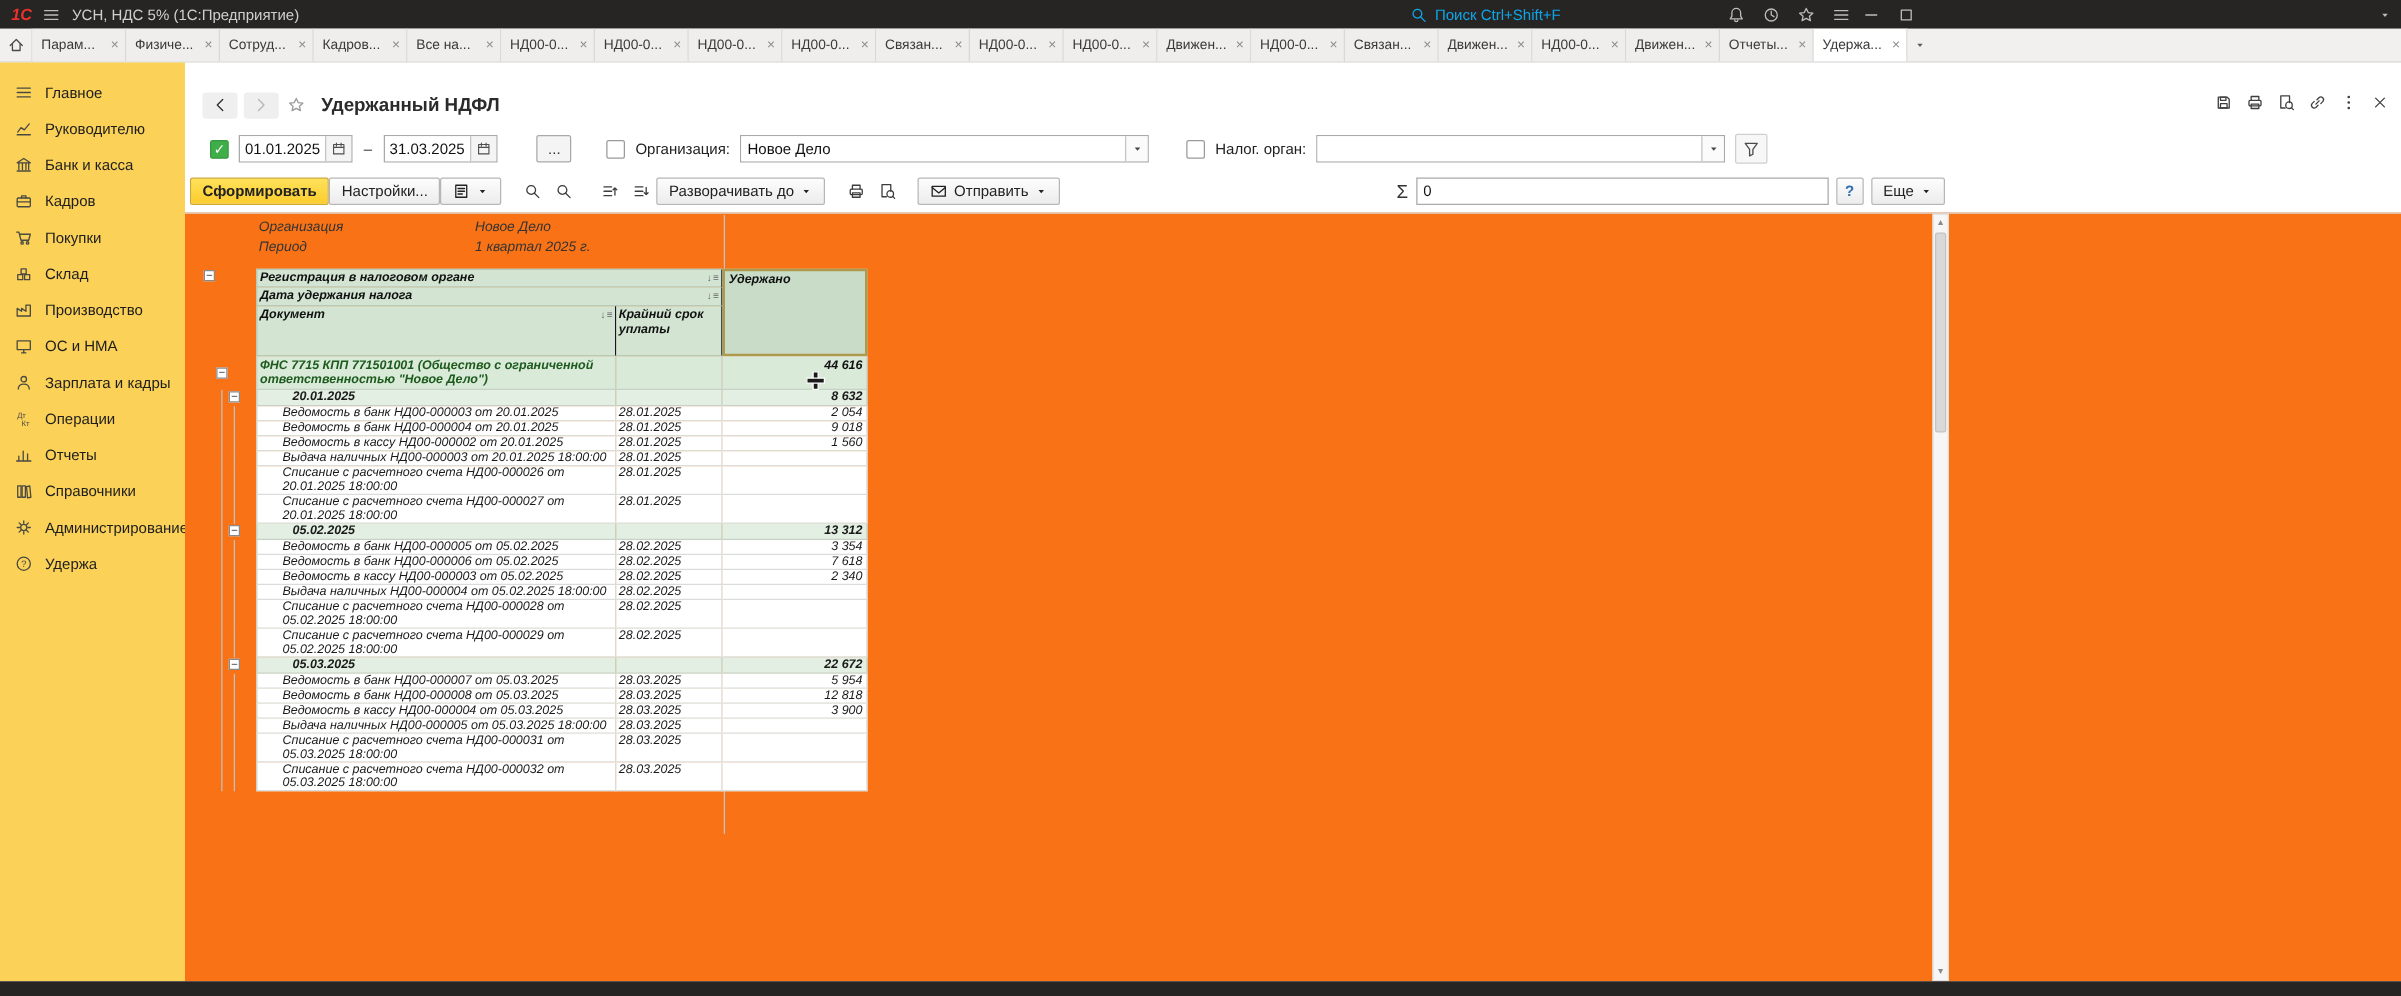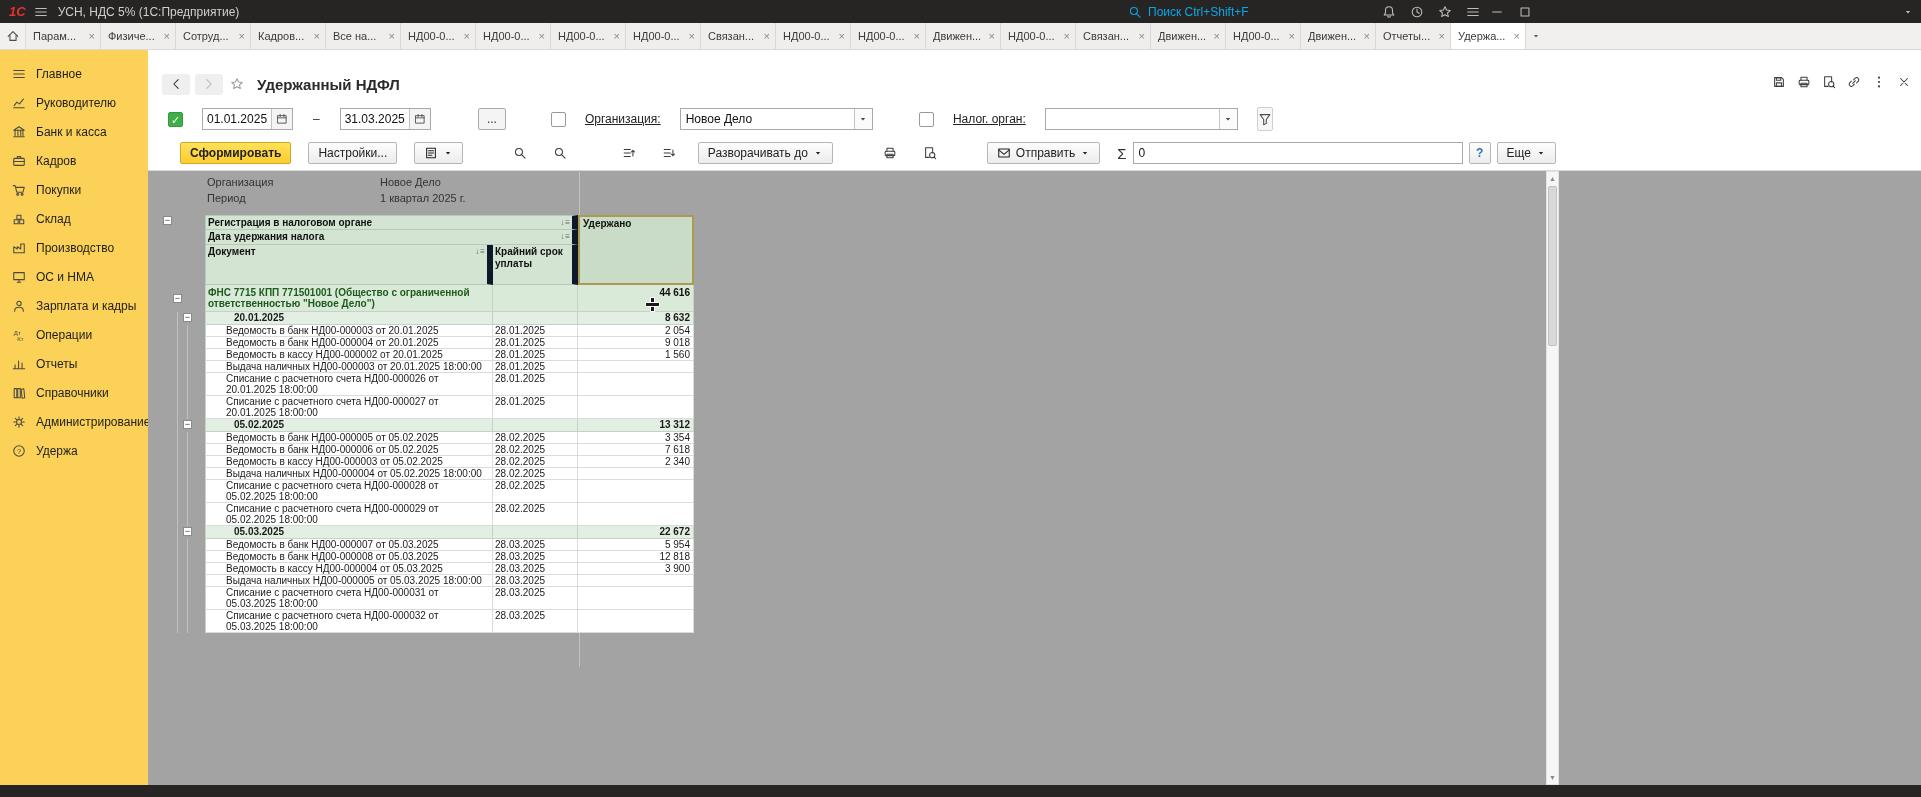--- a/index.html
+++ b/index.html
@@ -37,64 +37,64 @@
 
   
   .form-header{position:absolute;top:0;left:0;right:0;height:36px;display:flex;align-items:center;padding-left:14px;gap:5px;}
   .nav-btn{width:28px;height:21px;border-radius:3px;background:#efefef;display:flex;align-items:center;justify-content:center;color:#2e2e2e;}
   .nav-btn.disabled{color:#b5b5b5;}
   .fav-star{color:#9a9a9a;display:flex;align-items:center;margin:0 2px;}
   .form-title{font-size:15px;font-weight:600;color:#2b2b2b;margin-left:6px;}
   .fh-icons{position:absolute;right:10px;top:9px;display:flex;gap:11px;color:#3f3f3f;align-items:center;}
 
   
-  .filter-row{position:absolute;top:36px;left:0;width:1125px;height:34px;display:flex;align-items:center;padding-left:20px;gap:19px;font-size:12px;color:#222;}
+  .filter-row{position:absolute;top:36px;left:0;width:1266px;height:34px;display:flex;align-items:center;padding-left:20px;gap:8px;font-size:12px;color:#222;}
   .cb{width:15px;height:15px;border:1px solid #9a9a9a;background:#fff;flex:none;position:relative;border-radius:2px;}
   .cb.checked{background:#3fae49;border-color:#37993f;}
   .cb.checked::after{content:"✓";position:absolute;left:2px;top:0px;color:#fff;font-size:11px;line-height:14px;}
   .datebox{display:flex;height:22px;border:1px solid #a9a9a9;background:#fff;align-items:stretch;width:92px;}
   .datebox input{border:0;outline:0;width:68px;font-size:12px;padding:0 4px;font-family:inherit;color:#111;}
   .mini-btn{width:21px;display:flex;align-items:center;justify-content:center;color:#4e4e4e;border-left:1px solid #c4c4c4;background:#f4f4f4;}
   .dash{color:#333;margin:0 1px;}
   .ellipsis-btn{height:22px;border:1px solid #a9a9a9;background:#f4f4f4;padding:0 8px;font-size:12px;color:#333;display:flex;align-items:center;border-radius:2px;}
   .combo{display:flex;height:22px;border:1px solid #a9a9a9;background:#fff;align-items:stretch;width:332px;}
   .combo input{border:0;outline:0;flex:1;font-size:12px;padding:0 5px;font-family:inherit;color:#111;}
   .combo .caret-seg{width:18px;display:flex;align-items:center;justify-content:center;color:#444;border-left:1px solid #c4c4c4;background:#fbfbfb;}
-  .flt-label{white-space:nowrap;text-decoration:underline;}
+  .flt-label{white-space:nowrap;}
   .funnel-right{margin-left:auto;width:26px;height:24px;display:flex;align-items:center;justify-content:center;color:#4c4c4c;border:1px solid #cfcfcf;border-radius:2px;background:#f7f7f7;}
 
   
-  .toolbar{position:absolute;top:70px;left:0;width:1412px;height:34px;display:flex;align-items:center;padding-left:32px;gap:17px;font-size:12px;justify-content:center;}
+  .toolbar{position:absolute;top:70px;left:0;width:1412px;height:34px;display:flex;align-items:center;padding-left:4px;gap:0;font-size:12px;justify-content:center;}
   .btn{height:22px;background:linear-gradient(#fdfdfd,#ececec);border:1px solid #b6b6b6;border-radius:2px;font-size:12px;color:#222;display:inline-flex;align-items:center;padding:0 9px;gap:5px;white-space:nowrap;}
   .btn.primary{background:linear-gradient(#ffe159,#fccd2e);border-color:#cfa72b;font-weight:bold;}
   .icon-btn{width:25px;height:22px;display:flex;align-items:center;justify-content:center;color:#3d3d3d;}
   .tsep{width:12px;}
   .tb-right-cluster{margin-left:auto;display:flex;align-items:center;gap:6px;margin-right:4px;}
   .sigma{font-size:15px;color:#333;}
   .sum-input{width:330px;height:22px;border:1px solid #a9a9a9;font-size:12px;padding:0 5px;font-family:inherit;color:#111;}
   .help-btn{width:22px;height:22px;border:1px solid #b6b6b6;background:linear-gradient(#fdfdfd,#ececec);border-radius:2px;display:flex;align-items:center;justify-content:center;color:#2f6fb5;font-weight:bold;}
 
   
-  .report{position:absolute;top:104px;left:0;right:0;bottom:0;border-top:1px solid #d8d8d8;background:#a3a3a3;}
+  .report{position:absolute;top:104px;left:0;right:0;bottom:0;border-top:1px solid #d8d8d8;background:#f97316;font-style:italic;}
   .guide-line{position:absolute;left:431px;top:1px;width:1px;height:495px;background:#c2c2c2;}
   .rtable{position:absolute;left:14px;top:4px;width:532px;font-size:10px;color:#1a1a1a;}
   .inforow{display:flex;height:16px;align-items:center;font-size:11px;color:#333;}
   .inforow .ilabel{width:43px;flex:none;}
   .inforow .ibody{position:relative;width:489px;}
   .inforow .iname{position:absolute;left:2px;top:-7px;}
   .inforow .ival{position:absolute;left:175px;top:-7px;}
   .tgap{height:8px;}
 
   .thead{display:flex;}
   .mcell{width:43px;flex:none;position:relative;}
   .m-l1{background:linear-gradient(#c0c0c0,#c0c0c0) 15px 0/1px 100% no-repeat;}
   .m-l2{background:linear-gradient(#c0c0c0,#c0c0c0) 15px 0/1px 100% no-repeat,linear-gradient(#c0c0c0,#c0c0c0) 25px 0/1px 100% no-repeat;}
   .mbox{position:absolute;width:9px;height:9px;border:1px solid #8a8a8a;background:#fff;font-size:9px;line-height:7px;text-align:center;color:#333;}
   .th-left{width:373px;flex:none;}
-  .th{background:#d3e5d2;border-right:6px solid #0f172a;border-bottom:1px solid #b7c9b7;padding:1px 2px;font-weight:bold;color:#111;display:flex;justify-content:space-between;align-items:flex-start;line-height:12px;}
+  .th{background:#d3e5d2;border-right:1px solid #0f172a;border-bottom:1px solid #b7c9b7;padding:1px 2px;font-weight:bold;color:#111;display:flex;justify-content:space-between;align-items:flex-start;line-height:12px;}
   .th.reg{height:15px;border-top:1px solid #b7c9b7;border-left:1px solid #b7c9b7;}
   .th.hdate{height:15px;border-left:1px solid #b7c9b7;}
   .th-docrow{display:flex;justify-content:flex-end;}
   .th.hdoc{width:288px;height:40px;border-left:1px solid #b7c9b7;}
   .th.hdl{width:85px;height:40px;}
   .th-withheld{width:116px;height:70px;background:#c8dcc7;border:2px solid #ad9a4e;padding:1px 3px;font-weight:bold;color:#111;line-height:12px;}
   .sort{font-weight:normal;color:#666;font-size:8px;flex:none;margin-left:3px;}
   .sort::before{content:"↓";margin-right:1px;}
   .sort::after{content:"≡";}
 

